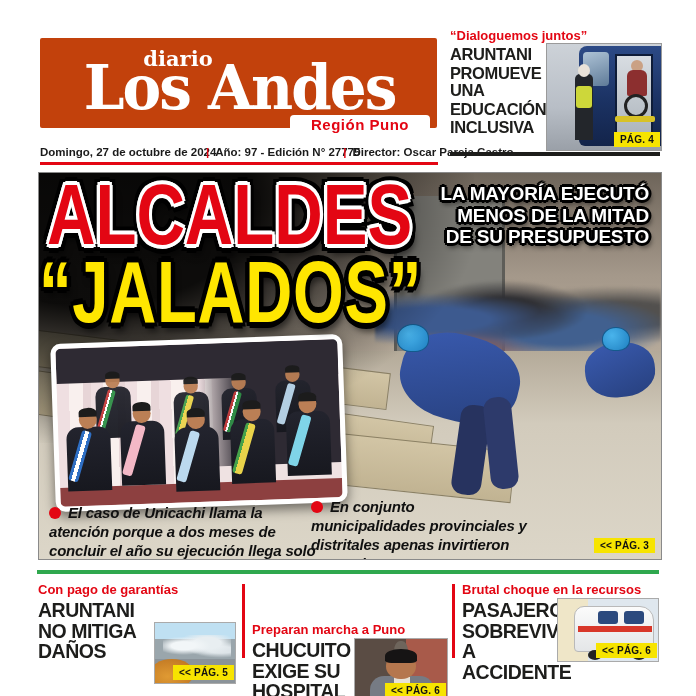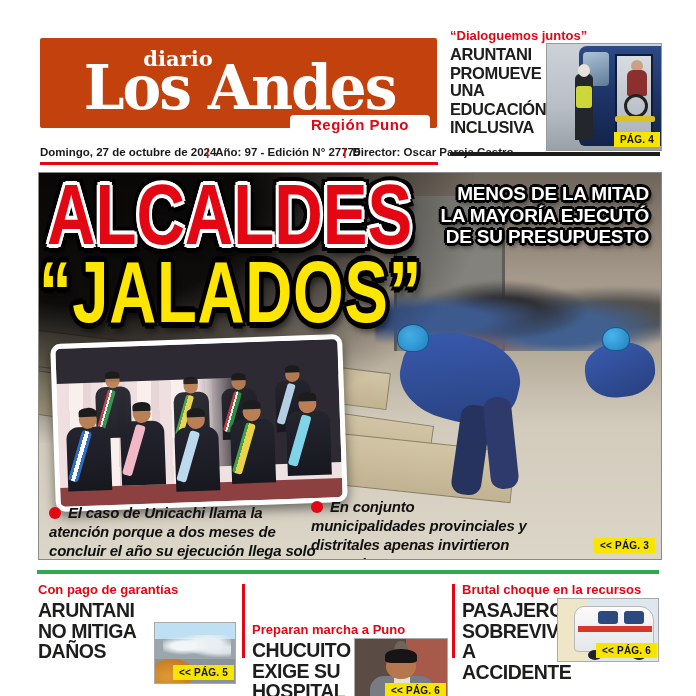--- a/index.html
+++ b/index.html
@@ -208,22 +208,22 @@
     <div class="w1-arm"></div>
     <div class="w1-arm2"></div>
     <div class="suit w1-body"></div>
     <div class="w1-vest"></div>
     <div class="helmet w1-helmet"></div>
     <div class="mp-shadow"></div>
 
     <div class="hl1">ALCALDES</div>
     <div class="hl2">“JALADOS”</div>
     <div class="deck">
+      <div>LA MAYORÍA EJECUTÓ</div>
       <div>MENOS DE LA MITAD</div>
-      <div>LA MAYORÍA EJECUTÓ</div>
       <div>DE SU PRESUPUESTO</div>
     </div>
 
     <div class="inset">
       <div class="in-curtain"></div>
       <div class="in-ceiling"></div>
       <div class="in-dark"></div>
       <div class="in-floor"></div>
       <div class="mayor m-back" style="left:34px;top:18px;">
           <div class="head"></div>

